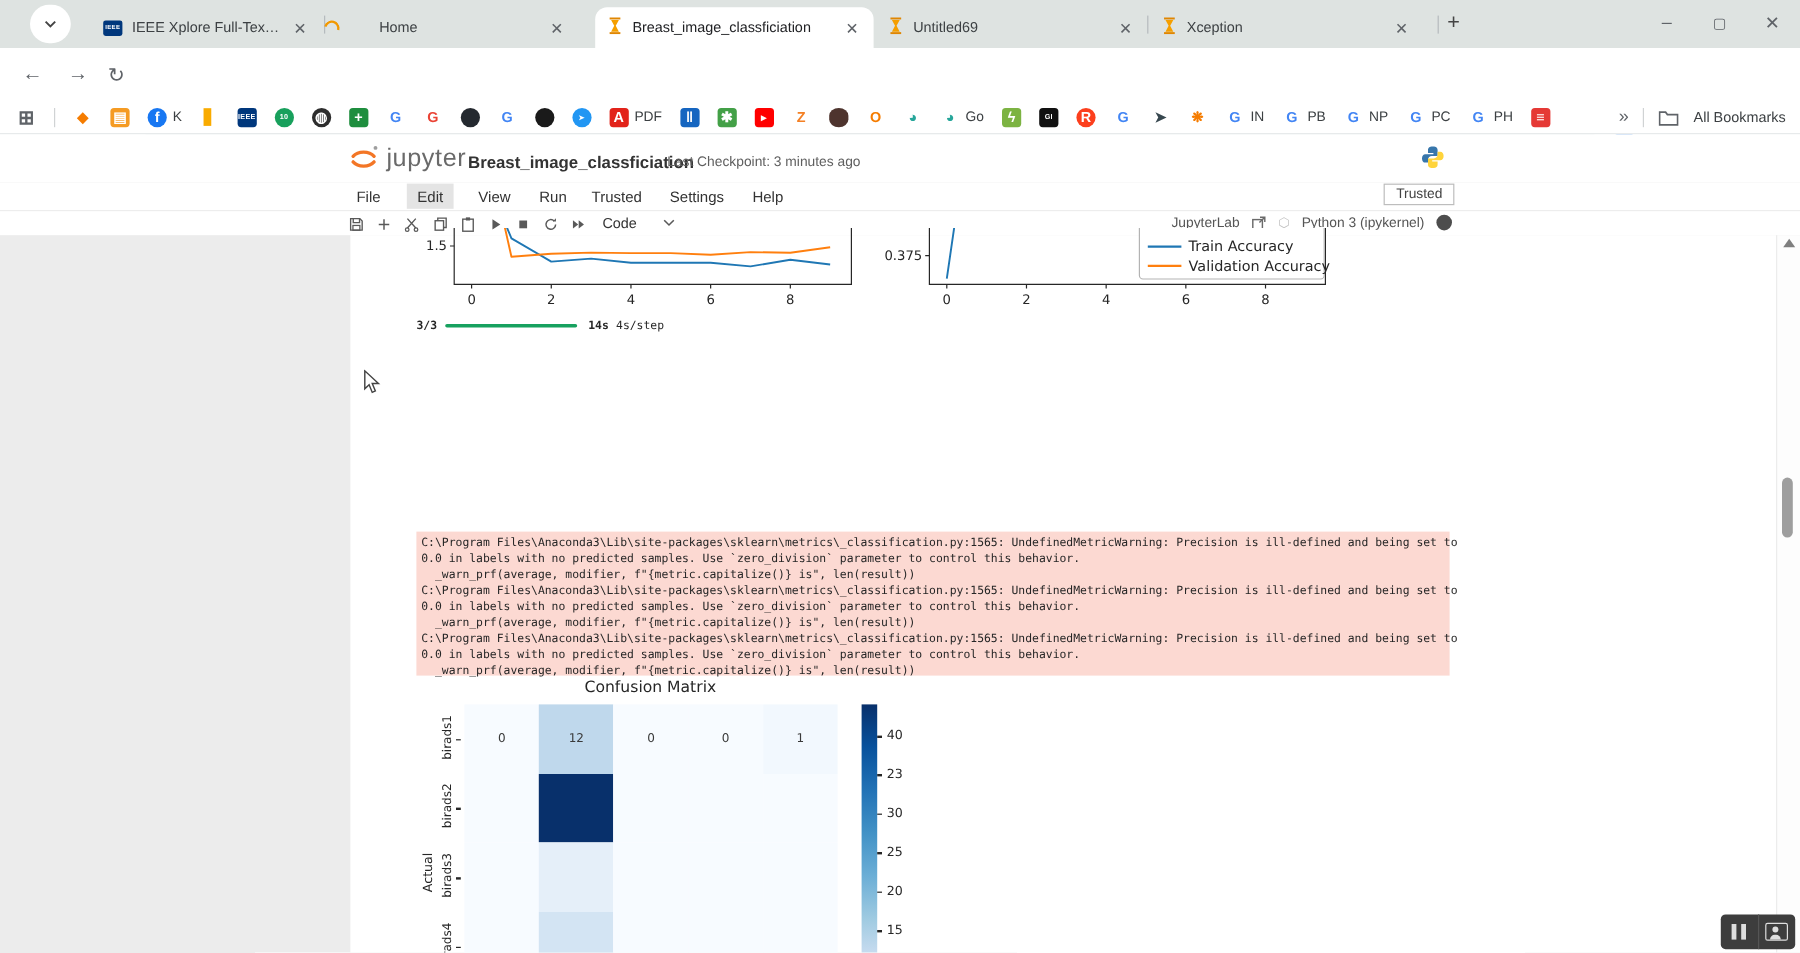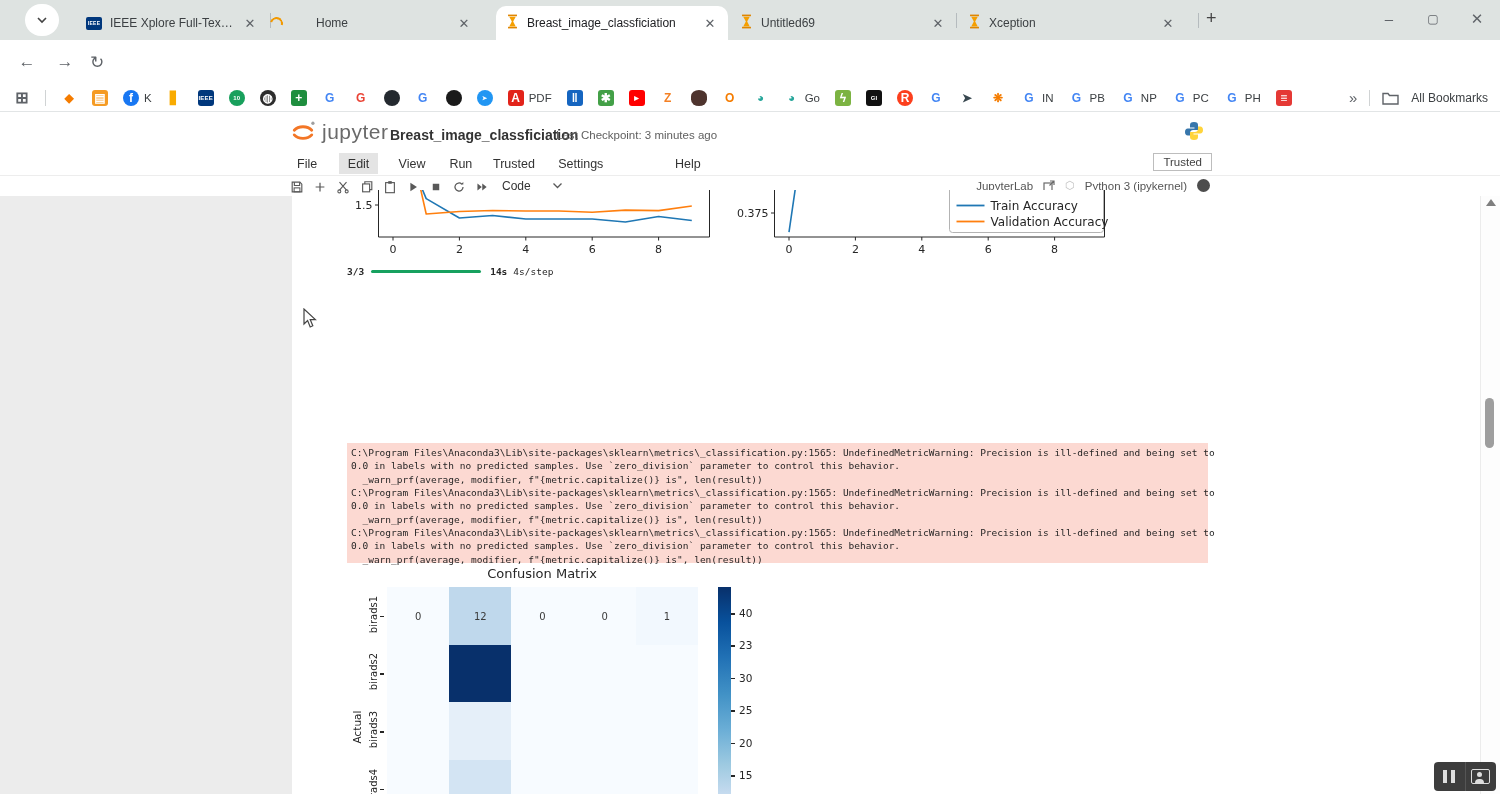--- a/index.html
+++ b/index.html
@@ -363,21 +363,21 @@
   </div>
 
   <div id="jmenubar">
     <div id="menu-holder">
         <div class="menu-item" style="left: 288px;">File</div>
         <div class="menu-item active" style="left: 338.8px;">Edit</div>
         <div class="menu-item" style="left: 389.6px;">View</div>
         <div class="menu-item" style="left: 440.4px;">Run</div>
         <div class="menu-item" style="left: 484px;">Trusted</div>
         <div class="menu-item" style="left: 549.2px;">Settings</div>
-        <div class="menu-item" style="left: 666px;">Help</div>
+        <div class="menu-item" style="left: 618px;">Help</div>
       </div>
     <div id="trusted">Trusted</div>
   </div>
 
   <div id="jtoolbar">
     <div class="tbtn" style="left:288px">
       <svg viewBox="0 0 16 16">
           <path d="M2.5 2.5h8.8l2.2 2.2v8.8H2.5z" fill="none" stroke="#595959" stroke-width="1.3"></path>
           <path d="M5 2.5v3.8h6V2.5" fill="none" stroke="#595959" stroke-width="1.3"></path>
           <rect x="4.7" y="9" width="6.6" height="4.5" fill="none" stroke="#595959" stroke-width="1.2"></rect>

